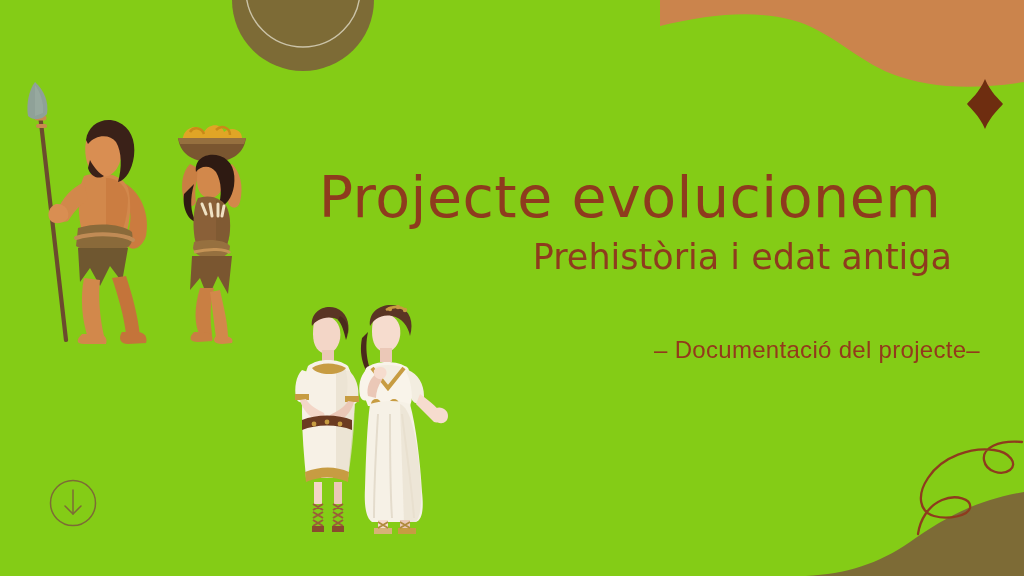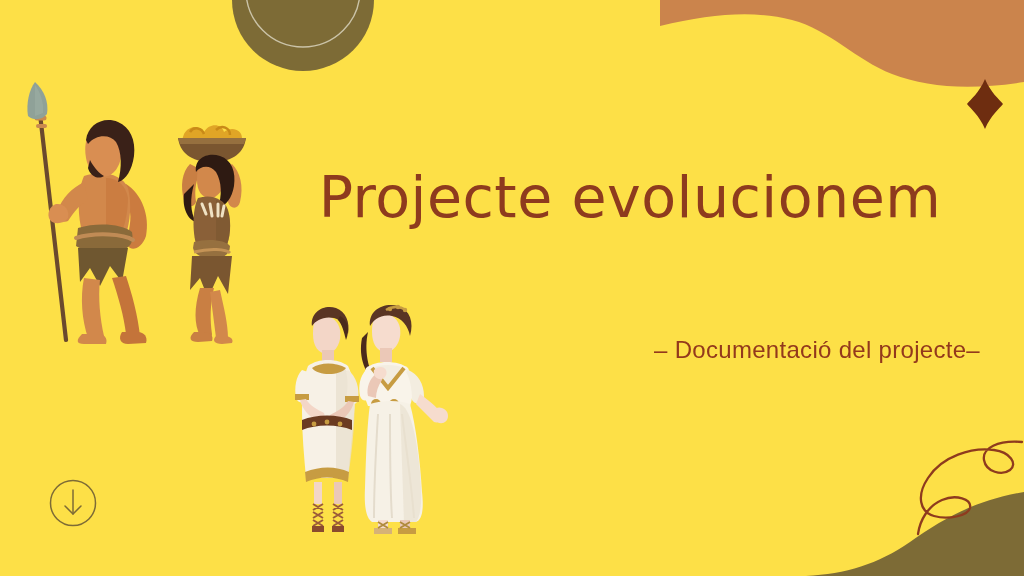--- a/index.html
+++ b/index.html
@@ -5,21 +5,21 @@
   html, body {
     margin: 0;
     padding: 0;
     background: #ffffff;
   }
   #slide {
     position: relative;
     width: 1024px;
     height: 576px;
     overflow: hidden;
-    background: #fde047;
+    background: #84cc16;
     font-family: "DejaVu Sans", sans-serif;
   }
   .deco-svg { position: absolute; pointer-events: none; }
 
   
   #title-block {
     position: absolute;
     left: 300px;
     top: 168px;
     width: 660px;
@@ -294,20 +294,21 @@
     <path d="M22 236 L40 236 L40 242 L22 242 Z" fill="#D6B277"></path>
     <path d="M46 236 L64 236 L64 242 L46 242 Z" fill="#C79C42"></path>
     <g stroke="#B08A3C" stroke-width="1.8" fill="none">
       <path d="M26 230 L36 236 M36 230 L26 236"></path>
       <path d="M48 230 L58 236 M58 230 L48 236"></path>
     </g>
   </svg>
 
   <div id="title-block">
     <h1 id="main-title">Projecte evolucionem</h1>
+    <div id="sub-title">Prehistòria i edat antiga</div>
   </div>
 
   <div id="doc-line">– Documentació del projecte–</div>
 
   <svg id="scroll-indicator" viewBox="0 0 48 48">
     <circle cx="24" cy="24" r="22.5" fill="none" stroke="#7D6B36" stroke-width="1.5"></circle>
     <path d="M24 11 L24 35" stroke="#7D6B36" stroke-width="1.5" stroke-linecap="round"></path>
     <path d="M16 27 L24 35 L32 27" fill="none" stroke="#7D6B36" stroke-width="1.5" stroke-linecap="round" stroke-linejoin="round"></path>
   </svg>
 

